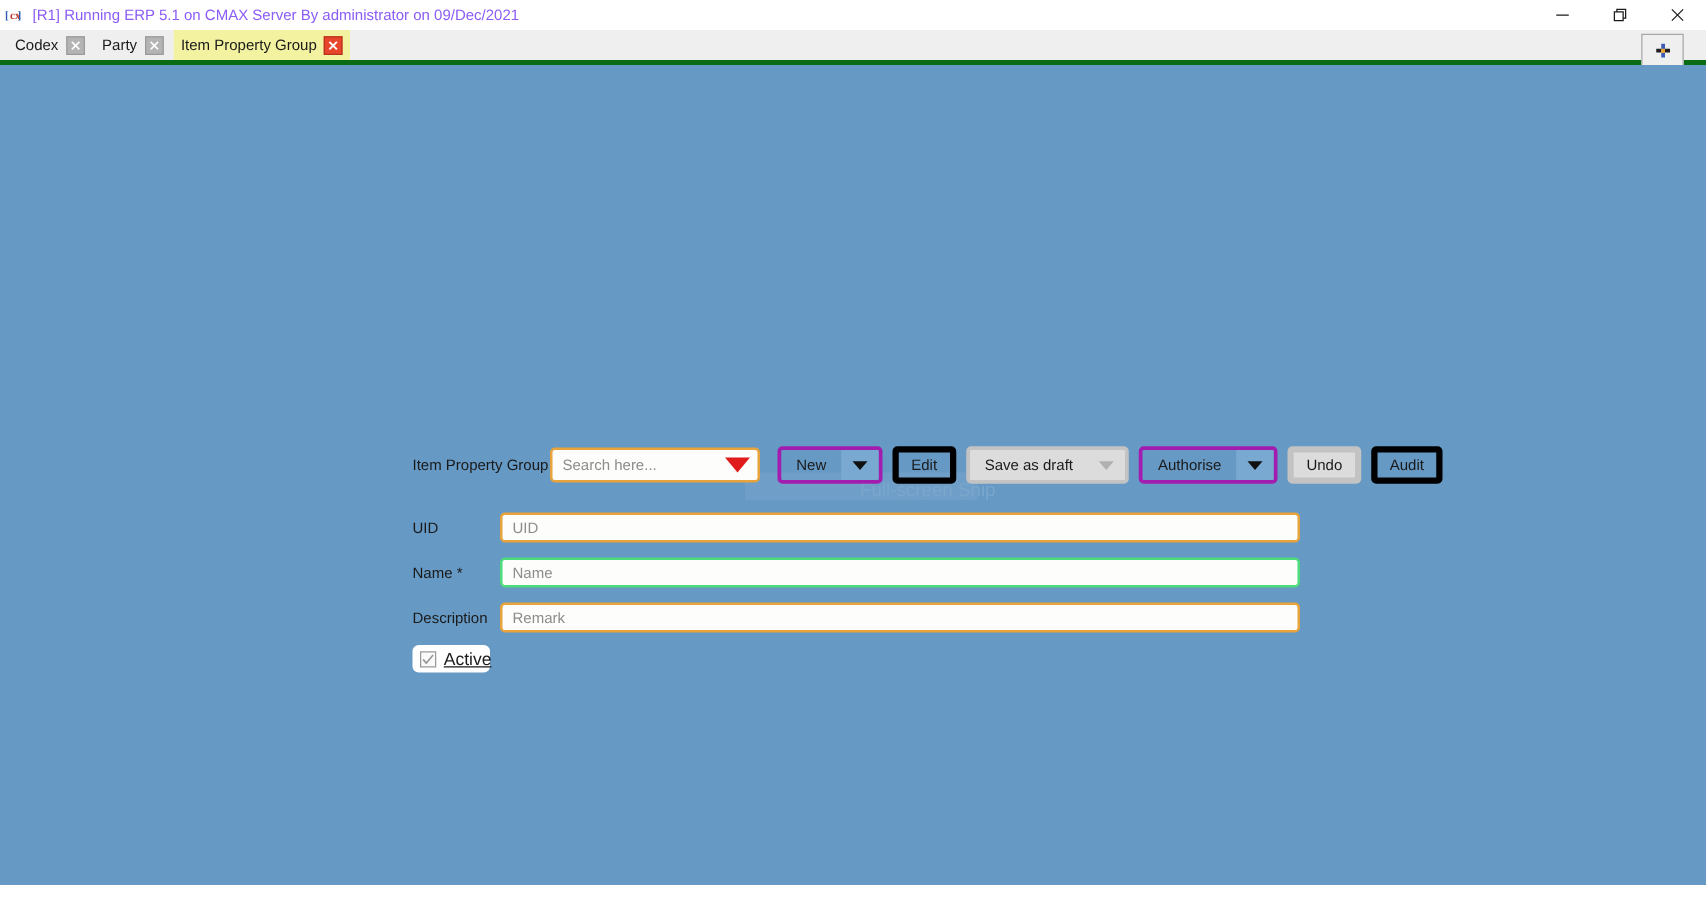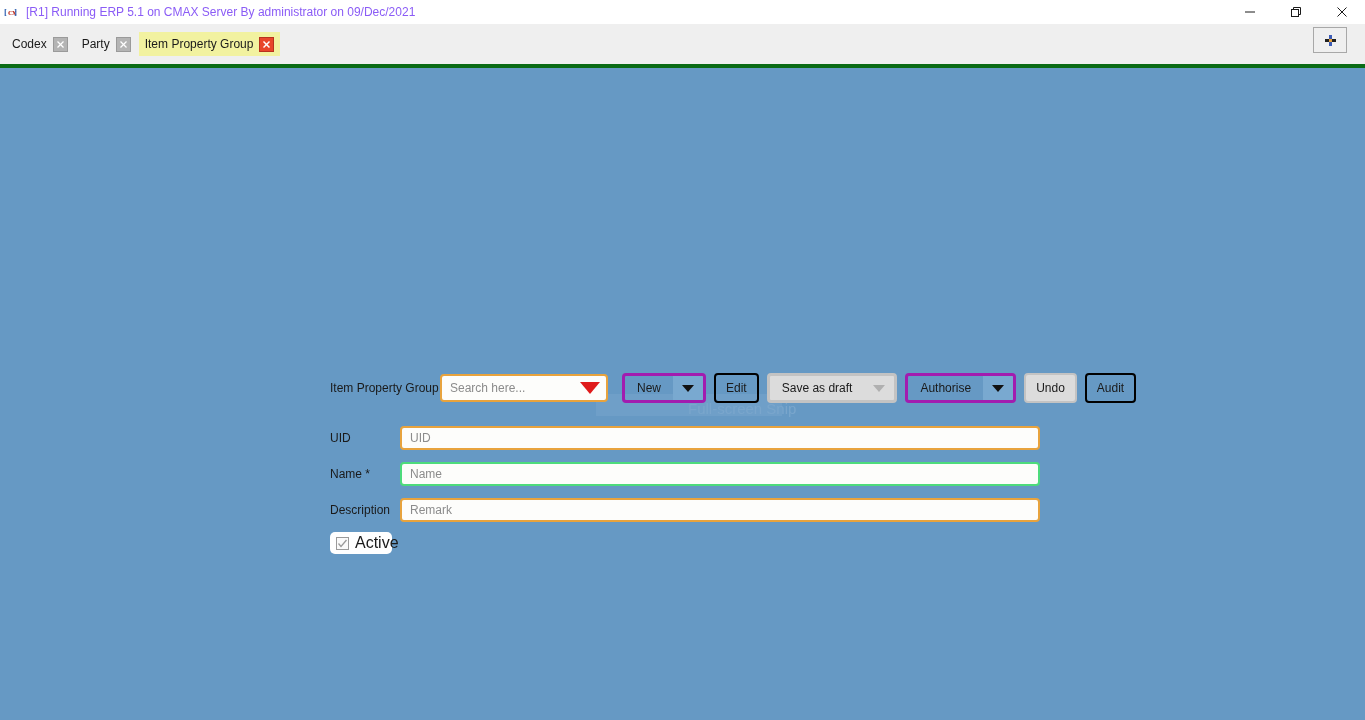--- a/index.html
+++ b/index.html
@@ -60,21 +60,21 @@
     align-items: center;
     justify-content: center;
     background: transparent;
     border: none;
     padding: 0;
   }
   .win-btn svg { display: block; }
 
   
   .tabbar {
-    height: 40px;
+    height: 24px;
     background: #efefef;
     display: flex;
     align-items: center;
     position: relative;
     padding-left: 6px;
     box-sizing: border-box;
   }
   .tab {
     height: 22px;
     display: flex;
@@ -212,21 +212,21 @@
   .red-caret {
     width: 0; height: 0;
     border-left: 10px solid transparent;
     border-right: 10px solid transparent;
     border-top: 12px solid #e01b1b;
     flex: 0 0 auto;
   }
 
   .btn {
     height: 30px;
-    border: 2px solid #000000;
+    border: 5px solid #000000;
     border-radius: 4px;
     background: transparent;
     font-size: 12px;
     color: #1a1a1a;
     display: flex;
     align-items: center;
     justify-content: center;
     box-sizing: border-box;
     padding: 0 10px;
     white-space: nowrap;
@@ -329,22 +329,23 @@
     background: #fafafa;
     display: flex;
     align-items: center;
     justify-content: center;
     box-sizing: border-box;
     flex: 0 0 auto;
     margin-right: 6px;
   }
   .checkbox svg { display: block; }
   .check-label {
-    font-size: 16px;
-    color: #1a1a1a;
+    font-size: 14px;
+    color: #1a1a1a;
+    text-decoration: underline;
   }
 </style>
 </head>
 <body>
 
 <div class="titlebar">
   <div class="app-icon">
     <span class="bk bk-l">[</span>
     <span class="bk bk-m">cx</span>
     <span class="bk bk-r">]</span>

